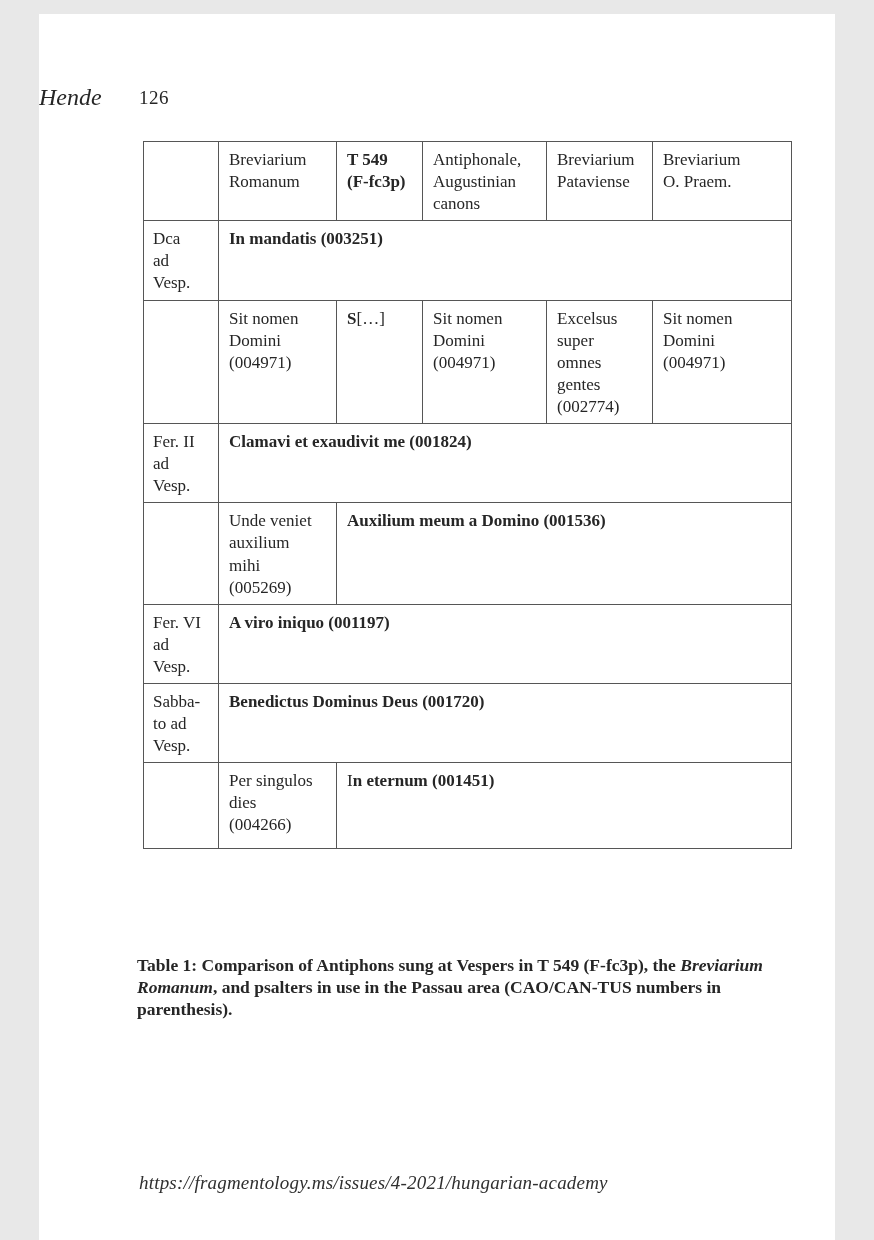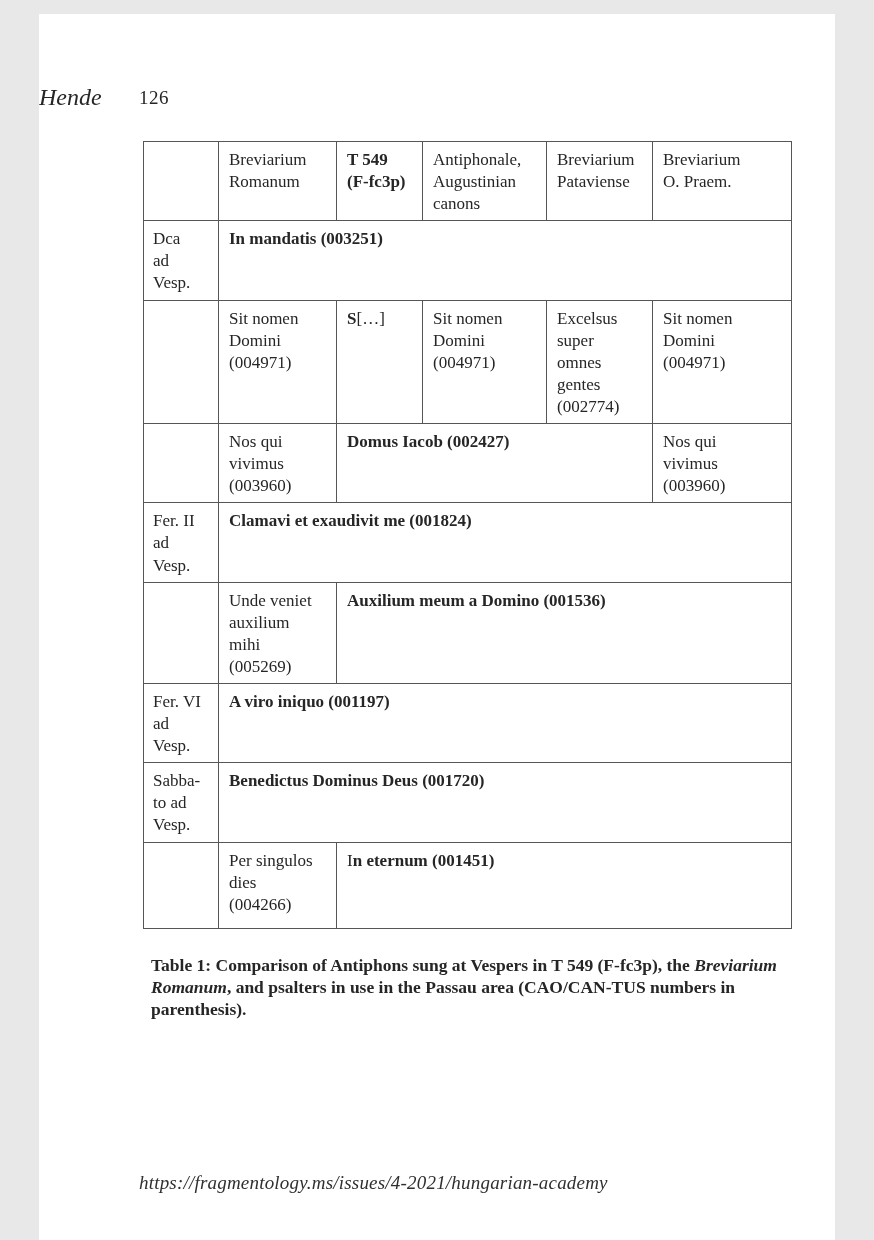--- a/index.html
+++ b/index.html
@@ -71,21 +71,21 @@
     font-weight: 700;
     text-align: left;
     white-space: normal;
   }
   .antiphon-table .b { font-weight: 700; }
   .antiphon-table .r { font-weight: 400; }
   
   .table-caption {
     position: absolute;
     top: 922px;
-    left: 112px;
+    left: 98px;
     width: 648px;
     font-size: 17.5px;
     font-weight: 700;
     line-height: 1.28;
     text-align: left;
   }
   .table-caption .caption-italic {
     font-style: italic;
   }
   
@@ -152,30 +152,20 @@
         <td>Excelsus
 super
 omnes
 gentes
 (002774)</td>
         <td>Sit nomen
 Domini
 (004971)</td>
       </tr>
       <tr style="height:75px">
-        <td class="label-cell"></td>
-        <td>Nos qui
-vivimus
-(003960)</td>
-        <td colspan="3" class="span-center">Domus Iacob (002427)</td>
-        <td>Nos qui
-vivimus
-(003960)</td>
-      </tr>
-      <tr style="height:75px">
         <td class="label-cell">Fer. II
 ad
 Vesp.</td>
         <td colspan="5" class="span-center">Clamavi et exaudivit me (001824)</td>
       </tr>
       <tr style="height:97px">
         <td class="label-cell"></td>
         <td>Unde veniet
 auxilium
 mihi

